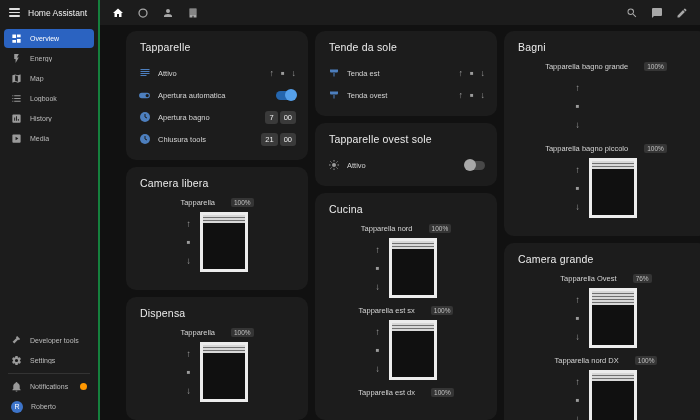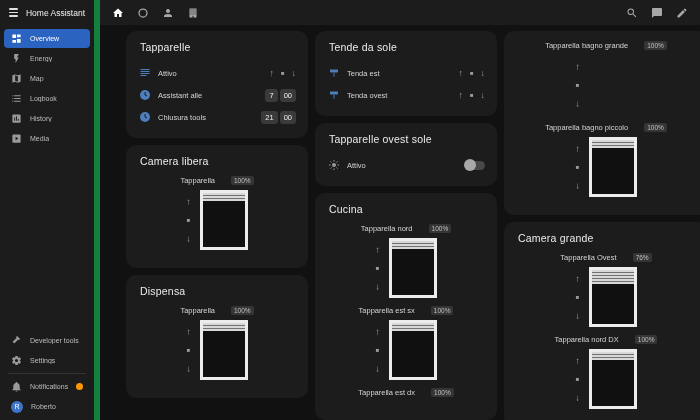--- a/index.html
+++ b/index.html
@@ -1,20 +1,20 @@
 <!DOCTYPE html>
 <html><head>
 <meta charset="utf-8">
 <style>
   *{margin:0;padding:0;box-sizing:border-box}
   html,body{width:700px;height:420px;overflow:hidden;background:#111;font-family:"Liberation Sans",sans-serif;color:#e1e1e1}
   .app{position:relative;width:700px;height:420px;background:#111}
 
   
-  .sidebar{position:absolute;left:0;top:0;width:100px;height:420px;background:#1c1c1c;border-right:6px solid #15803d;display:flex;flex-direction:column}
+  .sidebar{position:absolute;left:0;top:0;width:100px;height:420px;background:#1c1c1c;border-right:2px solid #15803d;display:flex;flex-direction:column}
   .sb-head{height:25px;display:flex;align-items:center;gap:8px;padding:0 9px;flex:none}
   .sb-title{font-size:8.5px;color:#f2f2f2;white-space:nowrap}
   .sb-item{height:19px;display:flex;align-items:center;gap:8px;padding:0 7px;margin:0 4px 1px;border-radius:4px;color:#bdbdbd;cursor:pointer}
   .sb-item .sicon{width:11px;height:11px;flex:none;color:#9a9a9a;display:flex;align-items:center;justify-content:center}
   .sb-item.active{background:#2b63c1;color:#fff}
   .sb-item.active .sicon{color:#fff}
   .sb-label{font-size:7px;white-space:nowrap;overflow:hidden}
   .sb-menu{padding-top:4px}
   .sb-bottom{margin-top:auto;padding-bottom:3px}
   .sb-divider{border-top:1px solid #333;margin:3px 8px}
@@ -218,26 +218,35 @@
             </span>
           <span class="rlabel">Attivo</span>
           <span class="btn3">
             <span>↑</span>
             <span class="stop">■</span>
             <span>↓</span>
           </span>
         </div>
         <div class="row">
           <span class="ricon">
+              <svg width="13" height="13" viewBox="0 0 24 24" fill="currentColor">
+                <path d="M17 7H7a5 5 0 0 0 0 10h10a5 5 0 0 0 0-10m0 8a3 3 0 1 1 0-6 3 3 0 0 1 0 6Z"></path>
+              </svg>
+            </span>
+          <span class="rlabel">Apertura automatica</span>
+          <span class="toggle on"></span>
+        </div>
+        <div class="row">
+          <span class="ricon">
               <svg width="12" height="12" viewBox="0 0 24 24">
                 <circle cx="12" cy="12" r="10" fill="currentColor"></circle>
                 <path d="M12 6v6l4 2" fill="none" stroke="#1c1c1c" stroke-width="2"></path>
               </svg>
             </span>
-          <span class="rlabel">Assistant alle</span>
+          <span class="rlabel">Apertura bagno</span>
           <span class="chips">
             <span class="chip">7</span>
             <span class="chip">00</span>
           </span>
         </div>
         <div class="row">
           <span class="ricon">
               <svg width="12" height="12" viewBox="0 0 24 24">
                 <circle cx="12" cy="12" r="10" fill="currentColor"></circle>
                 <path d="M12 6v6l4 2" fill="none" stroke="#1c1c1c" stroke-width="2"></path>
@@ -380,20 +389,21 @@
             <span class="badge">100%</span>
           </div>
 
         </div>
       </section>
     </div>
 
     <div class="col col3">
 
       <section class="card">
+        <h2>Bagni</h2>
         <div class="cover">
           <div class="cname">
             <span>Tapparella bagno grande</span>
             <span class="badge">100%</span>
           </div>
           <div class="cbody">
             <div class="vctl">
               <span>↑</span>
               <span class="stop">■</span>
               <span>↓</span>

